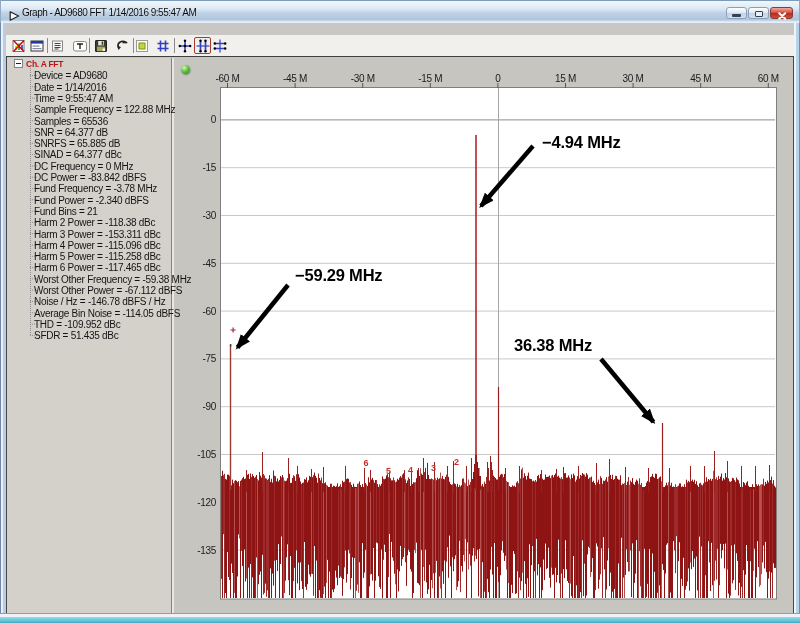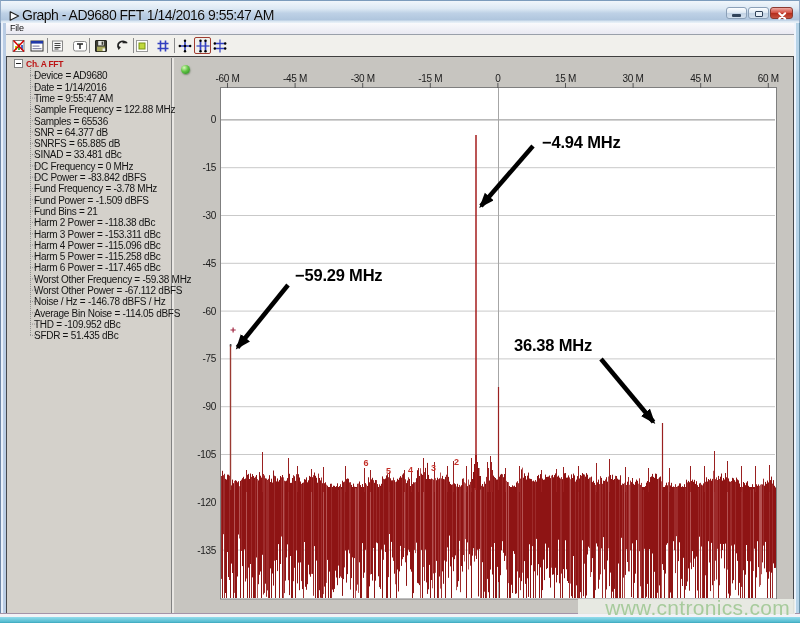--- a/index.html
+++ b/index.html
@@ -3,21 +3,21 @@
 * { margin:0; padding:0; box-sizing:border-box; }
 html,body { width:800px; height:623px; overflow:hidden;
   font-family:"Liberation Sans", sans-serif; background:#c9c7c3; }
 #win { position:absolute; left:0; top:0; width:800px; height:623px; }
 .abs { position:absolute; }
 
 
 #titlebar { left:0; top:0; width:800px; height:23px;
   background:linear-gradient(#f0f6fb 0%, #dde9f4 35%, #bed1e6 55%, #b0c6de 85%, #dfeaf4 94%, #e9f1f8 100%);
   border-top:1px solid #7c9cbc; border-left:1px solid #92aac6; border-right:1px solid #92aac6; }
-#title-txt { left:22px; top:6.5px; font-size:14px; letter-spacing:-0.5px; color:#0a0a0a;
+#title-txt { left:22px; top:6.5px; font-size:10px; letter-spacing:-0.5px; color:#0a0a0a;
   text-shadow:0 0 1px rgba(255,255,255,0.8); }
 #tri { left:9px; top:7px; }
 #menubar { left:6px; top:23px; width:788px; height:12px;
   background:linear-gradient(#fafafc,#e9e9f2); border-bottom:1px solid #9aa0aa; }
 #menubar span { position:absolute; left:4px; top:0px; font-size:9px; letter-spacing:-0.2px; color:#111; }
 #toolbar { left:6px; top:35px; width:788px; height:22px; background:#f1f0ec; }
 .tbi { position:absolute; top:38px; width:16px; height:16px; }
 .tsep { position:absolute; top:38px; width:1px; height:15px; background:#8a8a8a; }
 #selbox { left:194px; top:37px; width:17px; height:17px; border:1px solid #a03c30;
   border-radius:2px; }
@@ -89,23 +89,20 @@
   <div id="b-min" class="wbtn">
       <i></i>
     </div>
   <div id="b-max" class="wbtn">
       <i></i>
     </div>
   <div id="b-cls" class="wbtn"><svg width="23" height="12" viewBox="0 0 23 12">
     <path d="M8.2 3.2 L14.2 8.8 M14.2 3.2 L8.2 8.8" stroke="#fff" stroke-width="2" stroke-linecap="round"></path>
       </svg></div>
 
-  <div id="menubar" class="abs">
-      <span>File</span>
-    </div>
   <div id="toolbar" class="abs"></div>
   <div class="tbi" style="left:10.5px"><svg width="16" height="16" viewBox="0 0 16 16">
         <rect x="2" y="2.5" width="11" height="11" fill="#fff" stroke="#777"></rect>
         <rect x="4" y="8" width="2" height="4" fill="#c8d400"></rect>
         <rect x="7" y="5.5" width="2" height="6.5" fill="#46b446"></rect>
         <rect x="10" y="7" width="2" height="5" fill="#4668c8"></rect>
         <path d="M2.5 2.5 L13 13.5 M13 2.5 L2.5 13.5" stroke="#d40000" stroke-width="1.5" fill="none"></path>
       </svg></div>
     <div class="tbi" style="left:28.5px"><svg width="16" height="16" viewBox="0 0 16 16">
         <rect x="2" y="3" width="12" height="10" fill="#fff" stroke="#333"></rect>
@@ -214,25 +211,25 @@
 <line x1="30" y1="324.1" x2="37" y2="324.1" class="dot"></line>
 <line x1="30" y1="335.4" x2="37" y2="335.4" class="dot"></line>
   </svg>
   <div class="ti" style="top:70.3px">Device = AD9680</div>
 <div class="ti" style="top:81.6px">Date = 1/14/2016</div>
 <div class="ti" style="top:92.9px">Time = 9:55:47 AM</div>
 <div class="ti" style="top:104.2px">Sample Frequency = 122.88 MHz</div>
 <div class="ti" style="top:115.5px">Samples = 65536</div>
 <div class="ti" style="top:126.8px">SNR = 64.377 dB</div>
 <div class="ti" style="top:138.1px">SNRFS = 65.885 dB</div>
-<div class="ti" style="top:149.4px">SINAD = 33.481 dBc</div>
+<div class="ti" style="top:149.4px">SINAD = 64.377 dBc</div>
 <div class="ti" style="top:160.7px">DC Frequency = 0 MHz</div>
 <div class="ti" style="top:172.0px">DC Power = -83.842 dBFS</div>
 <div class="ti" style="top:183.3px">Fund Frequency = -3.78 MHz</div>
-<div class="ti" style="top:194.6px">Fund Power = -1.509 dBFS</div>
+<div class="ti" style="top:194.6px">Fund Power = -2.340 dBFS</div>
 <div class="ti" style="top:205.9px">Fund Bins = 21</div>
 <div class="ti" style="top:217.2px">Harm 2 Power = -118.38 dBc</div>
 <div class="ti" style="top:228.5px">Harm 3 Power = -153.311 dBc</div>
 <div class="ti" style="top:239.8px">Harm 4 Power = -115.096 dBc</div>
 <div class="ti" style="top:251.1px">Harm 5 Power = -115.258 dBc</div>
 <div class="ti" style="top:262.4px">Harm 6 Power = -117.465 dBc</div>
 <div class="ti" style="top:273.7px">Worst Other Frequency = -59.38 MHz</div>
 <div class="ti" style="top:285.0px">Worst Other Power = -67.112 dBFS</div>
 <div class="ti" style="top:296.3px">Noise / Hz = -146.78 dBFS / Hz</div>
 <div class="ti" style="top:307.6px">Average Bin Noise = -114.05 dBFS</div>
@@ -311,16 +308,13 @@
         </marker>
       </defs>
     <text x="542" y="148" class="ann">−4.94 MHz</text>
     <line x1="533" y1="146" x2="481" y2="206" stroke="#000" stroke-width="4.5" marker-end="url(#ah)"></line>
     <text x="295" y="281" class="ann">−59.29 MHz</text>
     <line x1="288" y1="285" x2="237.5" y2="347.5" stroke="#000" stroke-width="4.5" marker-end="url(#ah)"></line>
     <text x="514" y="351" class="ann">36.38 MHz</text>
     <line x1="601" y1="359" x2="653.5" y2="422" stroke="#000" stroke-width="4.5" marker-end="url(#ah)"></line>
   </svg>
 
-  <div id="wmark" class="abs">
-      <span>www.cntronics.com</span>
-    </div>
 </div>
 
 </body></html>

